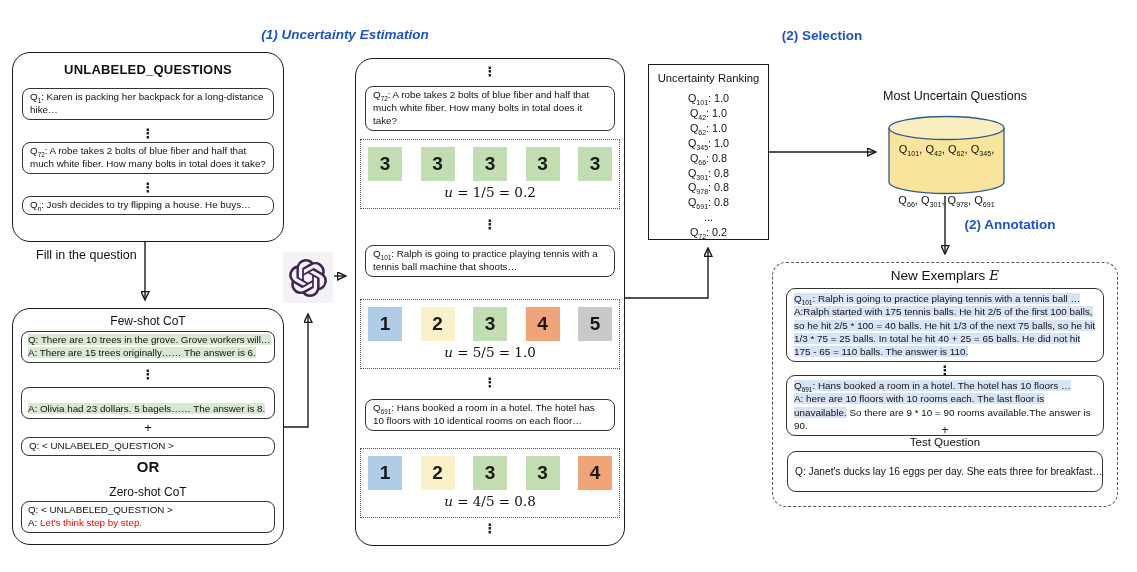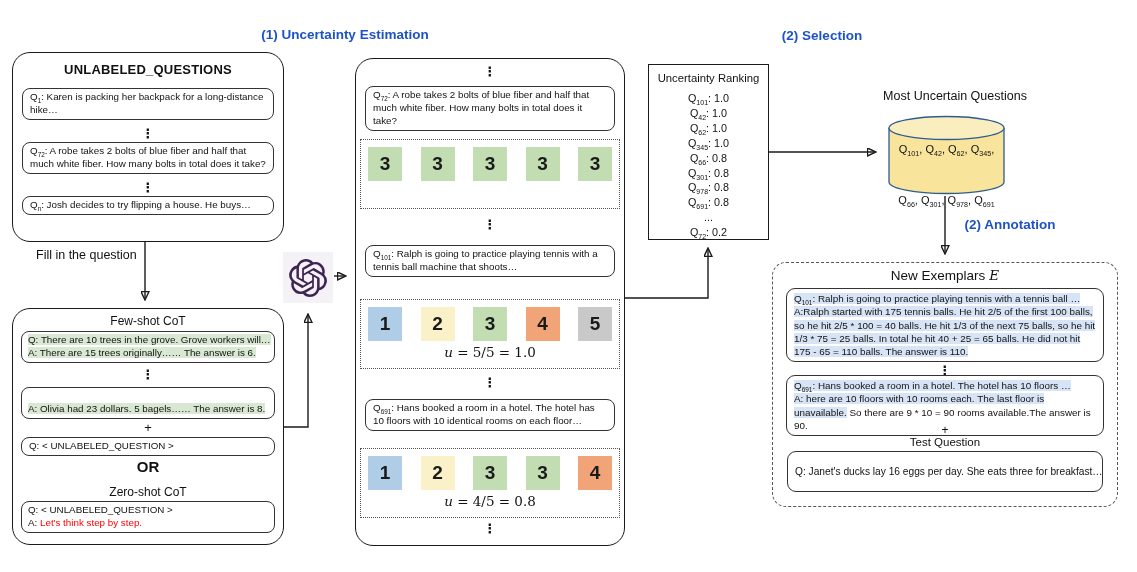--- a/index.html
+++ b/index.html
@@ -7,21 +7,21 @@
     position:relative; width:1137px; height:572px; background:#fff;
     font-family:"Liberation Sans","DejaVu Sans",sans-serif; color:#111;
     overflow:hidden; font-size:10px;
   }
   #canvas * { box-sizing:border-box; }
   sub { font-size:0.65em; line-height:0; }
 
   .abs { position:absolute; }
 
   .hdr { position:absolute; color:var(--header_blue); font-weight:bold; font-size:13.5px; text-align:center; }
-  .hdr1 { left:225px; top:27px; width:240px; }
+  .hdr1 { left:225px; top:27px; width:240px;font-style:italic; }
   .hdr2 { left:762px; top:28px; width:120px; }
   .hdr3 { left:945px; top:217px; width:130px; }
   .hdr4 { left:772px; top:483px; width:346px; }
 
   .panel { position:absolute; border:1.4px solid #1a1a1a; border-radius:18px; background:#fff; }
   .dotted { position:absolute; left:4px; right:4px; border:1.3px dotted #555; background:#fff; height:70px; }
 
   .qbox { position:absolute; left:9px; right:9px; border:1px solid #333; border-radius:8px;
           background:#fff; padding:2px 7px; font-size:9.8px; line-height:1.32; overflow:hidden; }
   .nowrap { white-space:nowrap; }
@@ -185,20 +185,21 @@
 
     <div class="qbox pm-q72">Q<sub>72</sub>: A robe takes 2 bolts of blue fiber and half that much white fiber. How many bolts in total does it take?</div>
     <div class="dotted pm-dotted1">
       <div class="sq-row">
         <div class="sq" style="background-color: rgb(194, 221, 178);">3</div>
         <div class="sq" style="background-color: rgb(194, 221, 178);">3</div>
         <div class="sq" style="background-color: rgb(194, 221, 178);">3</div>
         <div class="sq" style="background-color: rgb(194, 221, 178);">3</div>
         <div class="sq" style="background-color: rgb(194, 221, 178);">3</div>
       </div>
+      <div class="ulabel"><i>u</i><span> = 1/5 = 0.2</span></div>
     </div>
 
     <div class="vdots pm-dots2">⋮</div>
 
     <div class="qbox pm-q101">Q<sub>101</sub>: Ralph is going to practice playing tennis with a tennis ball machine that shoots…</div>
     <div class="dotted pm-dotted2">
       <div class="sq-row">
         <div class="sq" style="background-color: rgb(175, 205, 231);">1</div>
         <div class="sq" style="background-color: rgb(250, 241, 201);">2</div>
         <div class="sq" style="background-color: rgb(194, 221, 178);">3</div>

